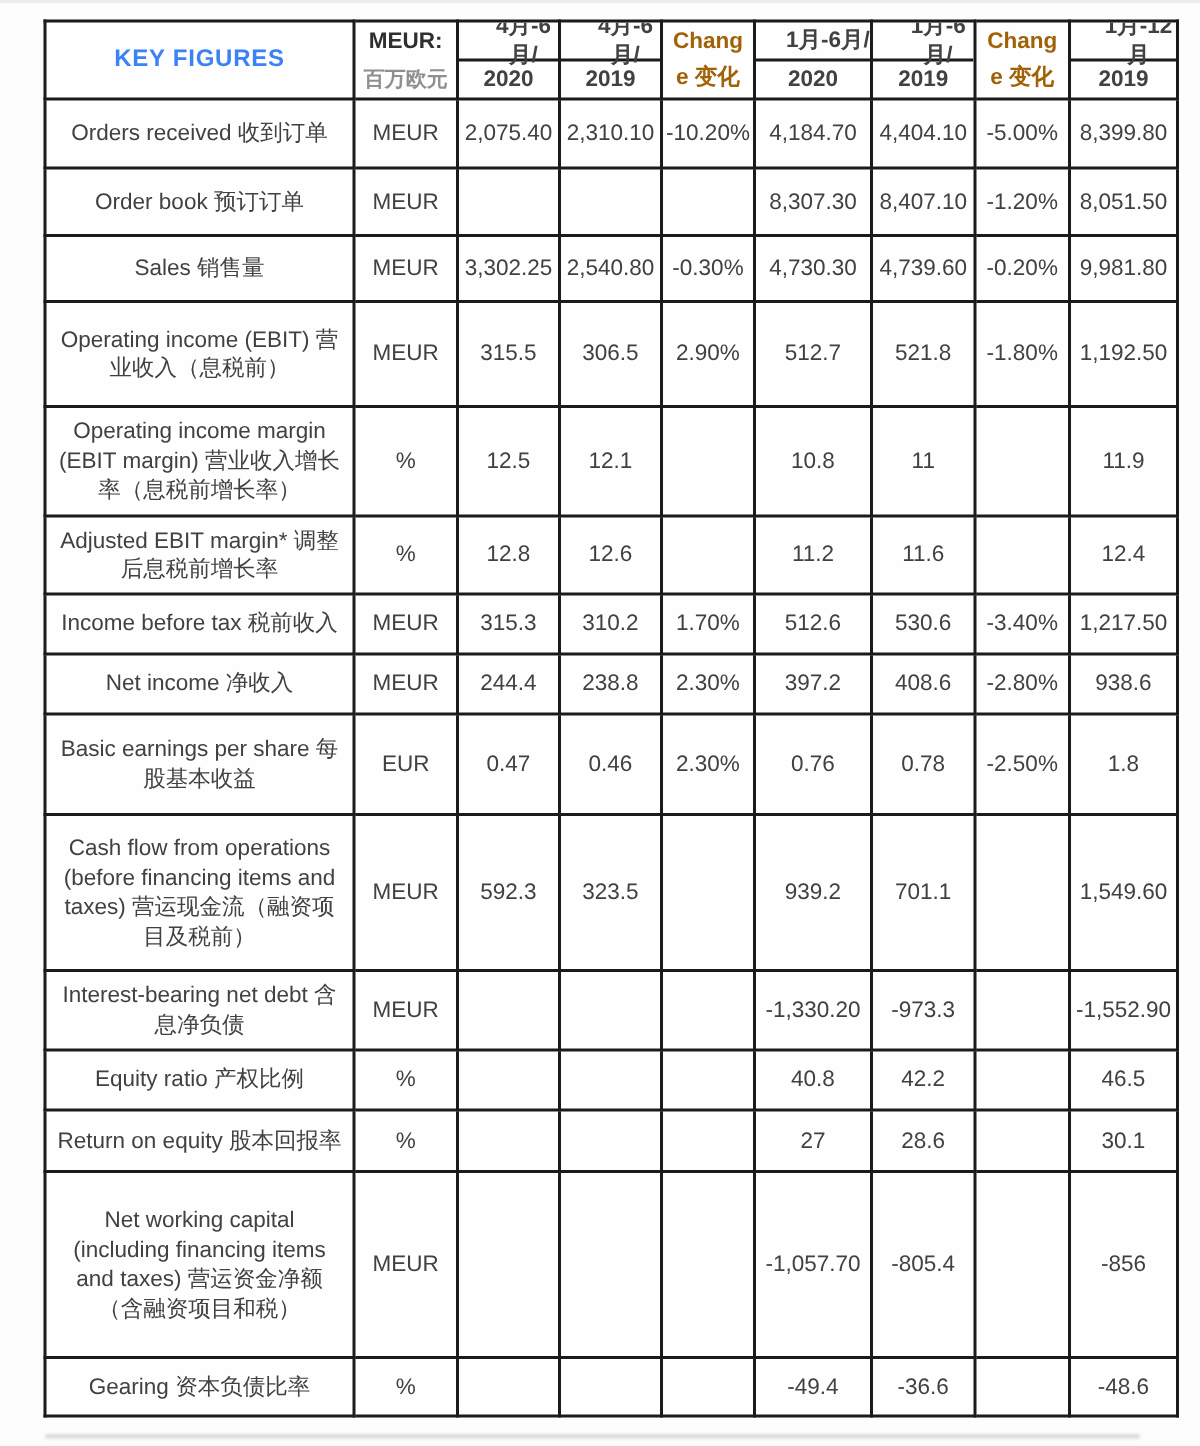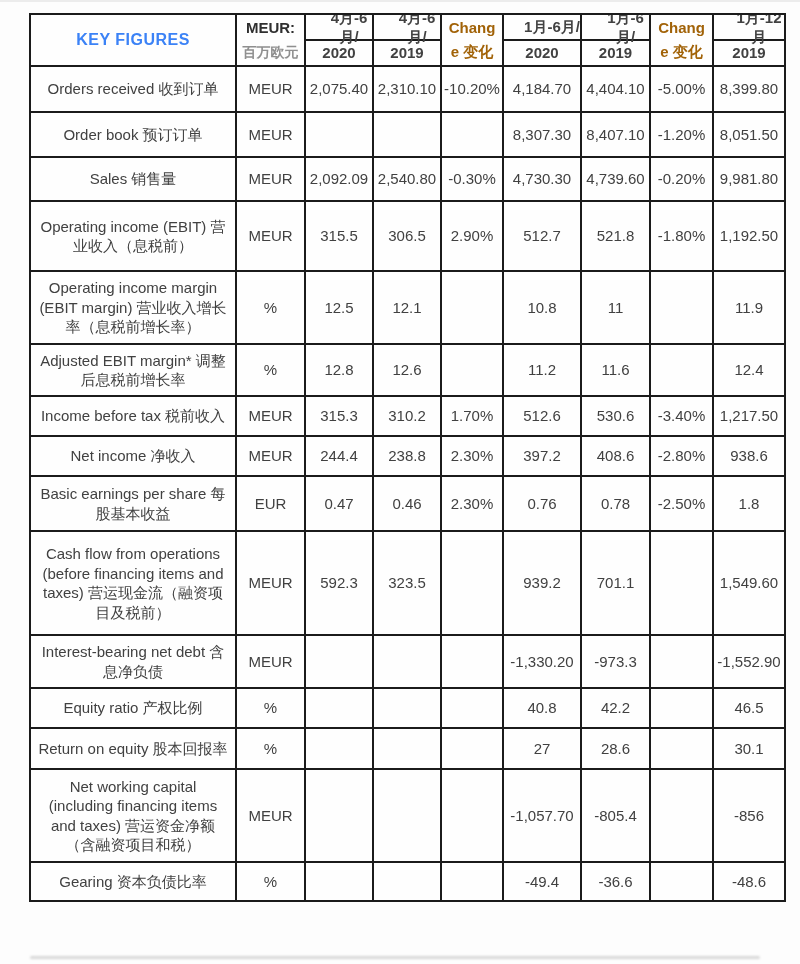--- a/index.html
+++ b/index.html
@@ -134,21 +134,21 @@
           <td class="val"></td>
           <td class="val"></td>
           <td class="val">8,307.30</td>
           <td class="val">8,407.10</td>
           <td class="val">-1.20%</td>
           <td class="val">8,051.50</td>
         </tr>
         <tr style="height: 44px;">
           <td class="label">Sales 销售量</td>
           <td class="unit">MEUR</td>
-          <td class="val">2,092.09</td>
+          <td class="val">3,302.25</td>
           <td class="val">2,540.80</td>
           <td class="val">-0.30%</td>
           <td class="val">4,730.30</td>
           <td class="val">4,739.60</td>
           <td class="val">-0.20%</td>
           <td class="val">9,981.80</td>
         </tr>
         <tr style="height: 70px;">
           <td class="label">Operating income (EBIT) 营业收入（息税前）</td>
           <td class="unit">MEUR</td>
@@ -197,21 +197,21 @@
           <td class="label">Net income 净收入</td>
           <td class="unit">MEUR</td>
           <td class="val">244.4</td>
           <td class="val">238.8</td>
           <td class="val">2.30%</td>
           <td class="val">397.2</td>
           <td class="val">408.6</td>
           <td class="val">-2.80%</td>
           <td class="val">938.6</td>
         </tr>
-        <tr style="height: 55px; border-radius: 15px;">
+        <tr style="height: 67px; border-radius: 15px;">
           <td class="label">Basic earnings per share 每股基本收益</td>
           <td class="unit">EUR</td>
           <td class="val">0.47</td>
           <td class="val">0.46</td>
           <td class="val">2.30%</td>
           <td class="val">0.76</td>
           <td class="val">0.78</td>
           <td class="val">-2.50%</td>
           <td class="val">1.8</td>
         </tr>
@@ -252,21 +252,21 @@
           <td class="label">Return on equity 股本回报率</td>
           <td class="unit">%</td>
           <td class="val"></td>
           <td class="val"></td>
           <td class="val"></td>
           <td class="val">27</td>
           <td class="val">28.6</td>
           <td class="val"></td>
           <td class="val">30.1</td>
         </tr>
-        <tr style="height: 93px;">
+        <tr style="height: 124px;">
           <td class="label">Net working capital (including financing items and taxes) 营运资金净额（含融资项目和税）</td>
           <td class="unit">MEUR</td>
           <td class="val"></td>
           <td class="val"></td>
           <td class="val"></td>
           <td class="val">-1,057.70</td>
           <td class="val">-805.4</td>
           <td class="val"></td>
           <td class="val">-856</td>
         </tr>

